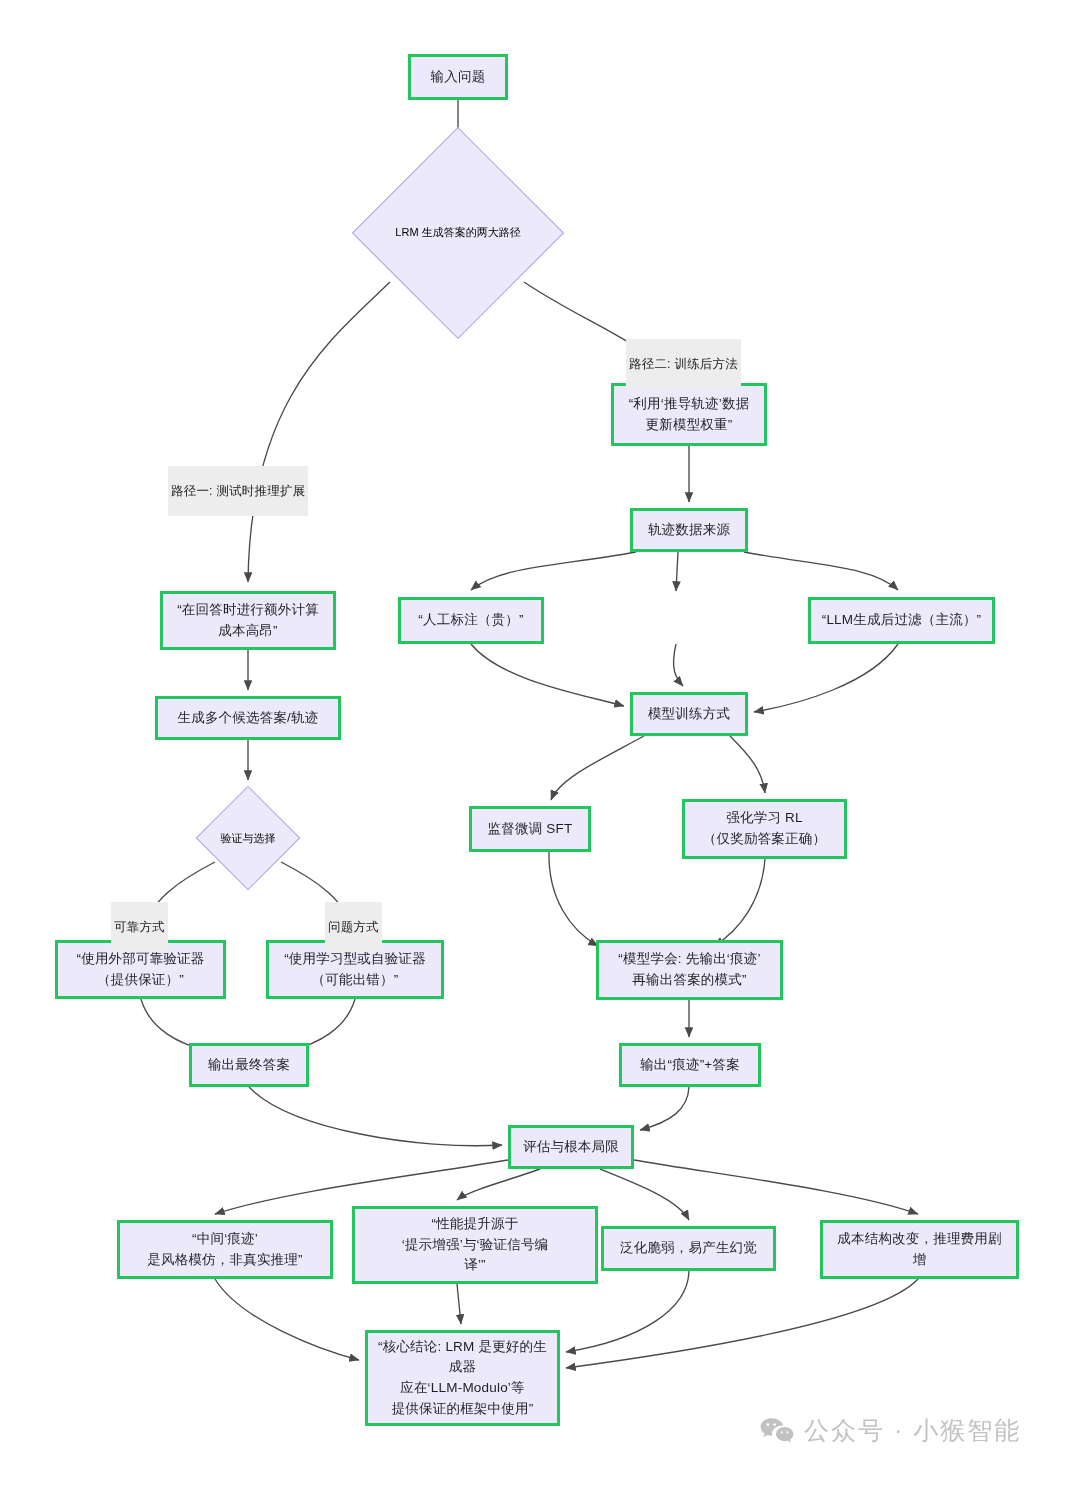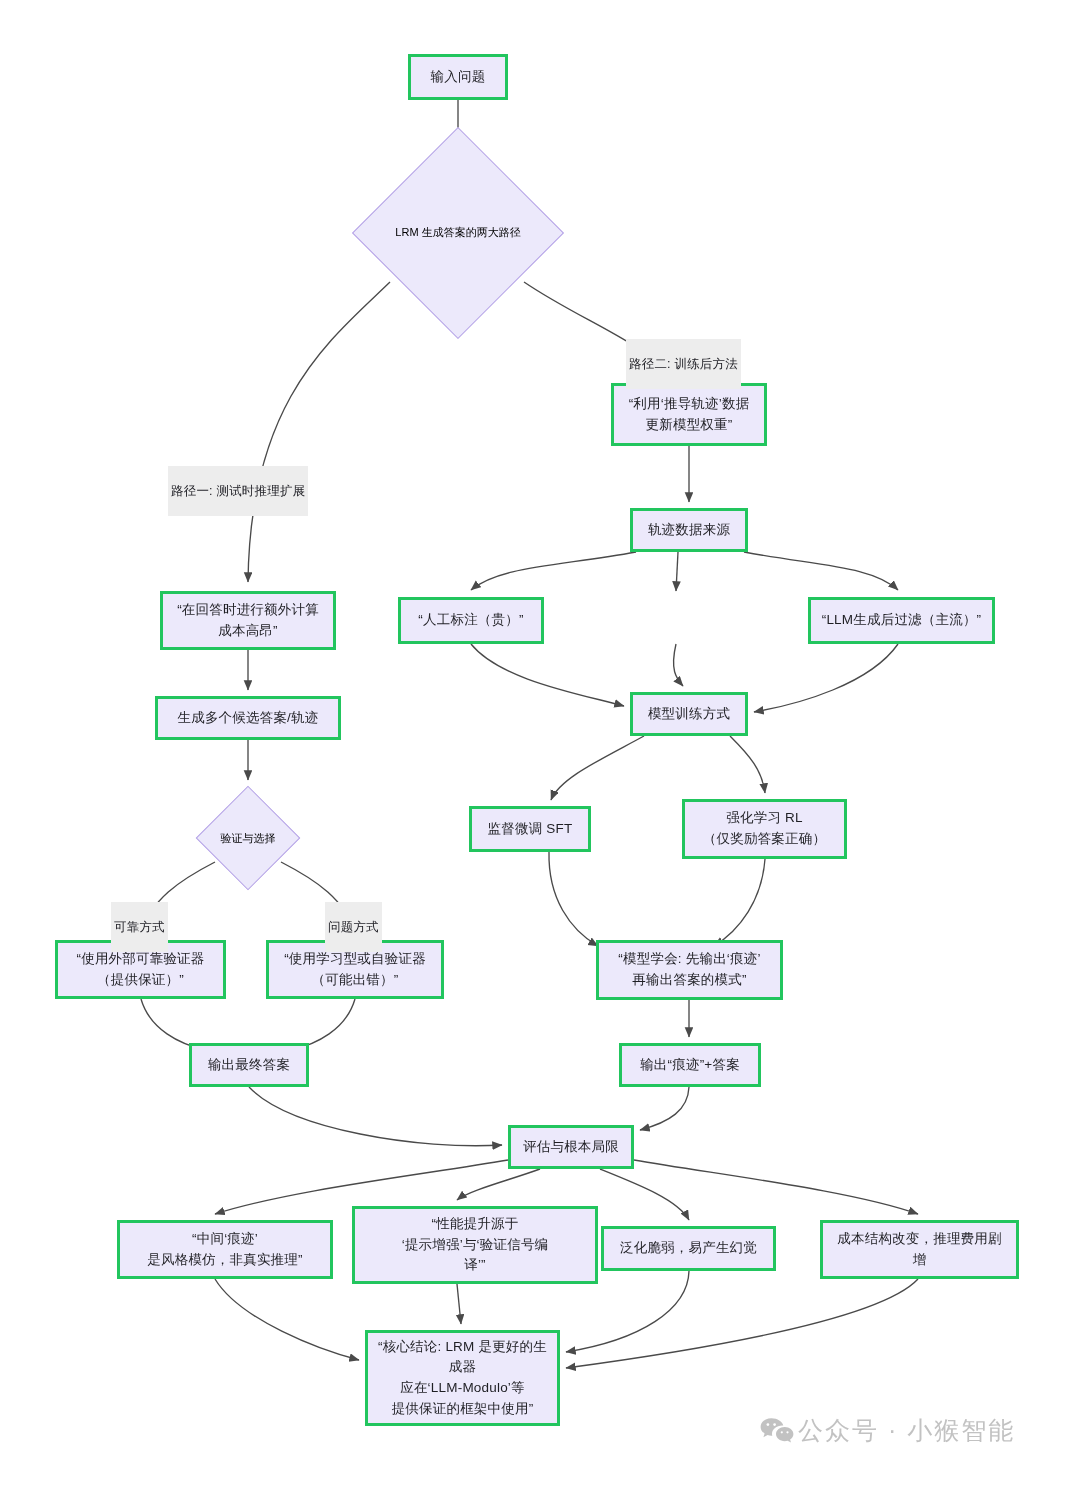--- a/index.html
+++ b/index.html
@@ -75,21 +75,21 @@
     font-size: 12.5px;
     line-height: 1.3;
     padding: 17px 3px;
     white-space: nowrap;
     letter-spacing: 0.2px;
   }
   #watermark {
     position: absolute;
     display: flex;
     align-items: center;
-    gap: 4px;
+    gap: 10px;
     color: #c2c2c2;
     font-size: 25px;
     letter-spacing: 2px;
     user-select: none;
   }
   #watermark svg { display: block; }
 </style>
 </head>
 <body>
 

